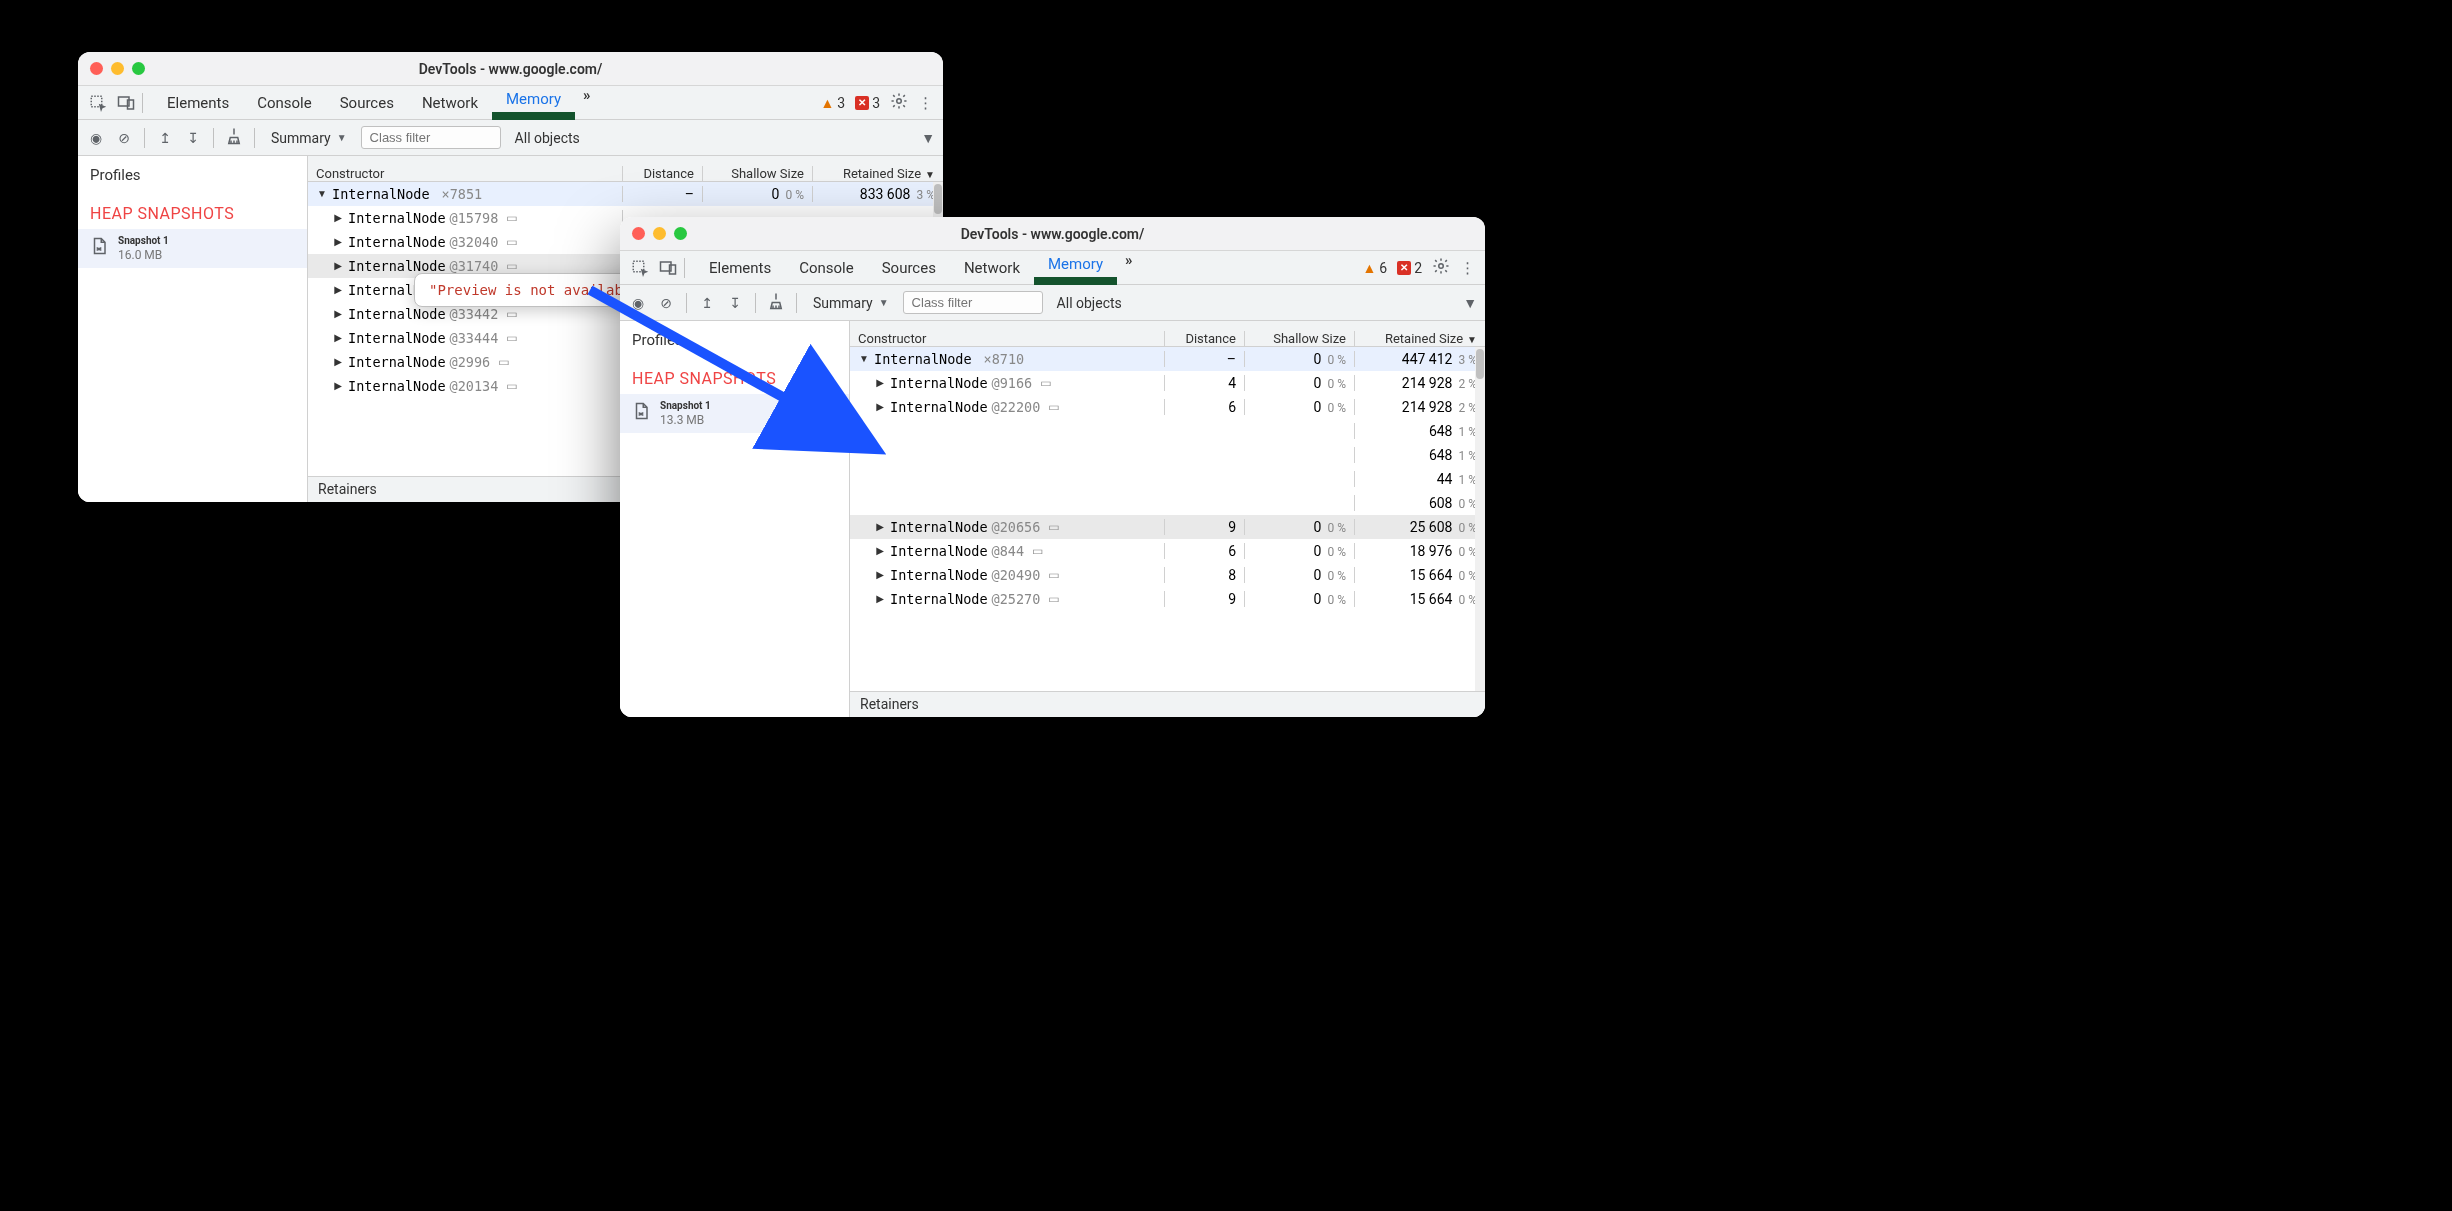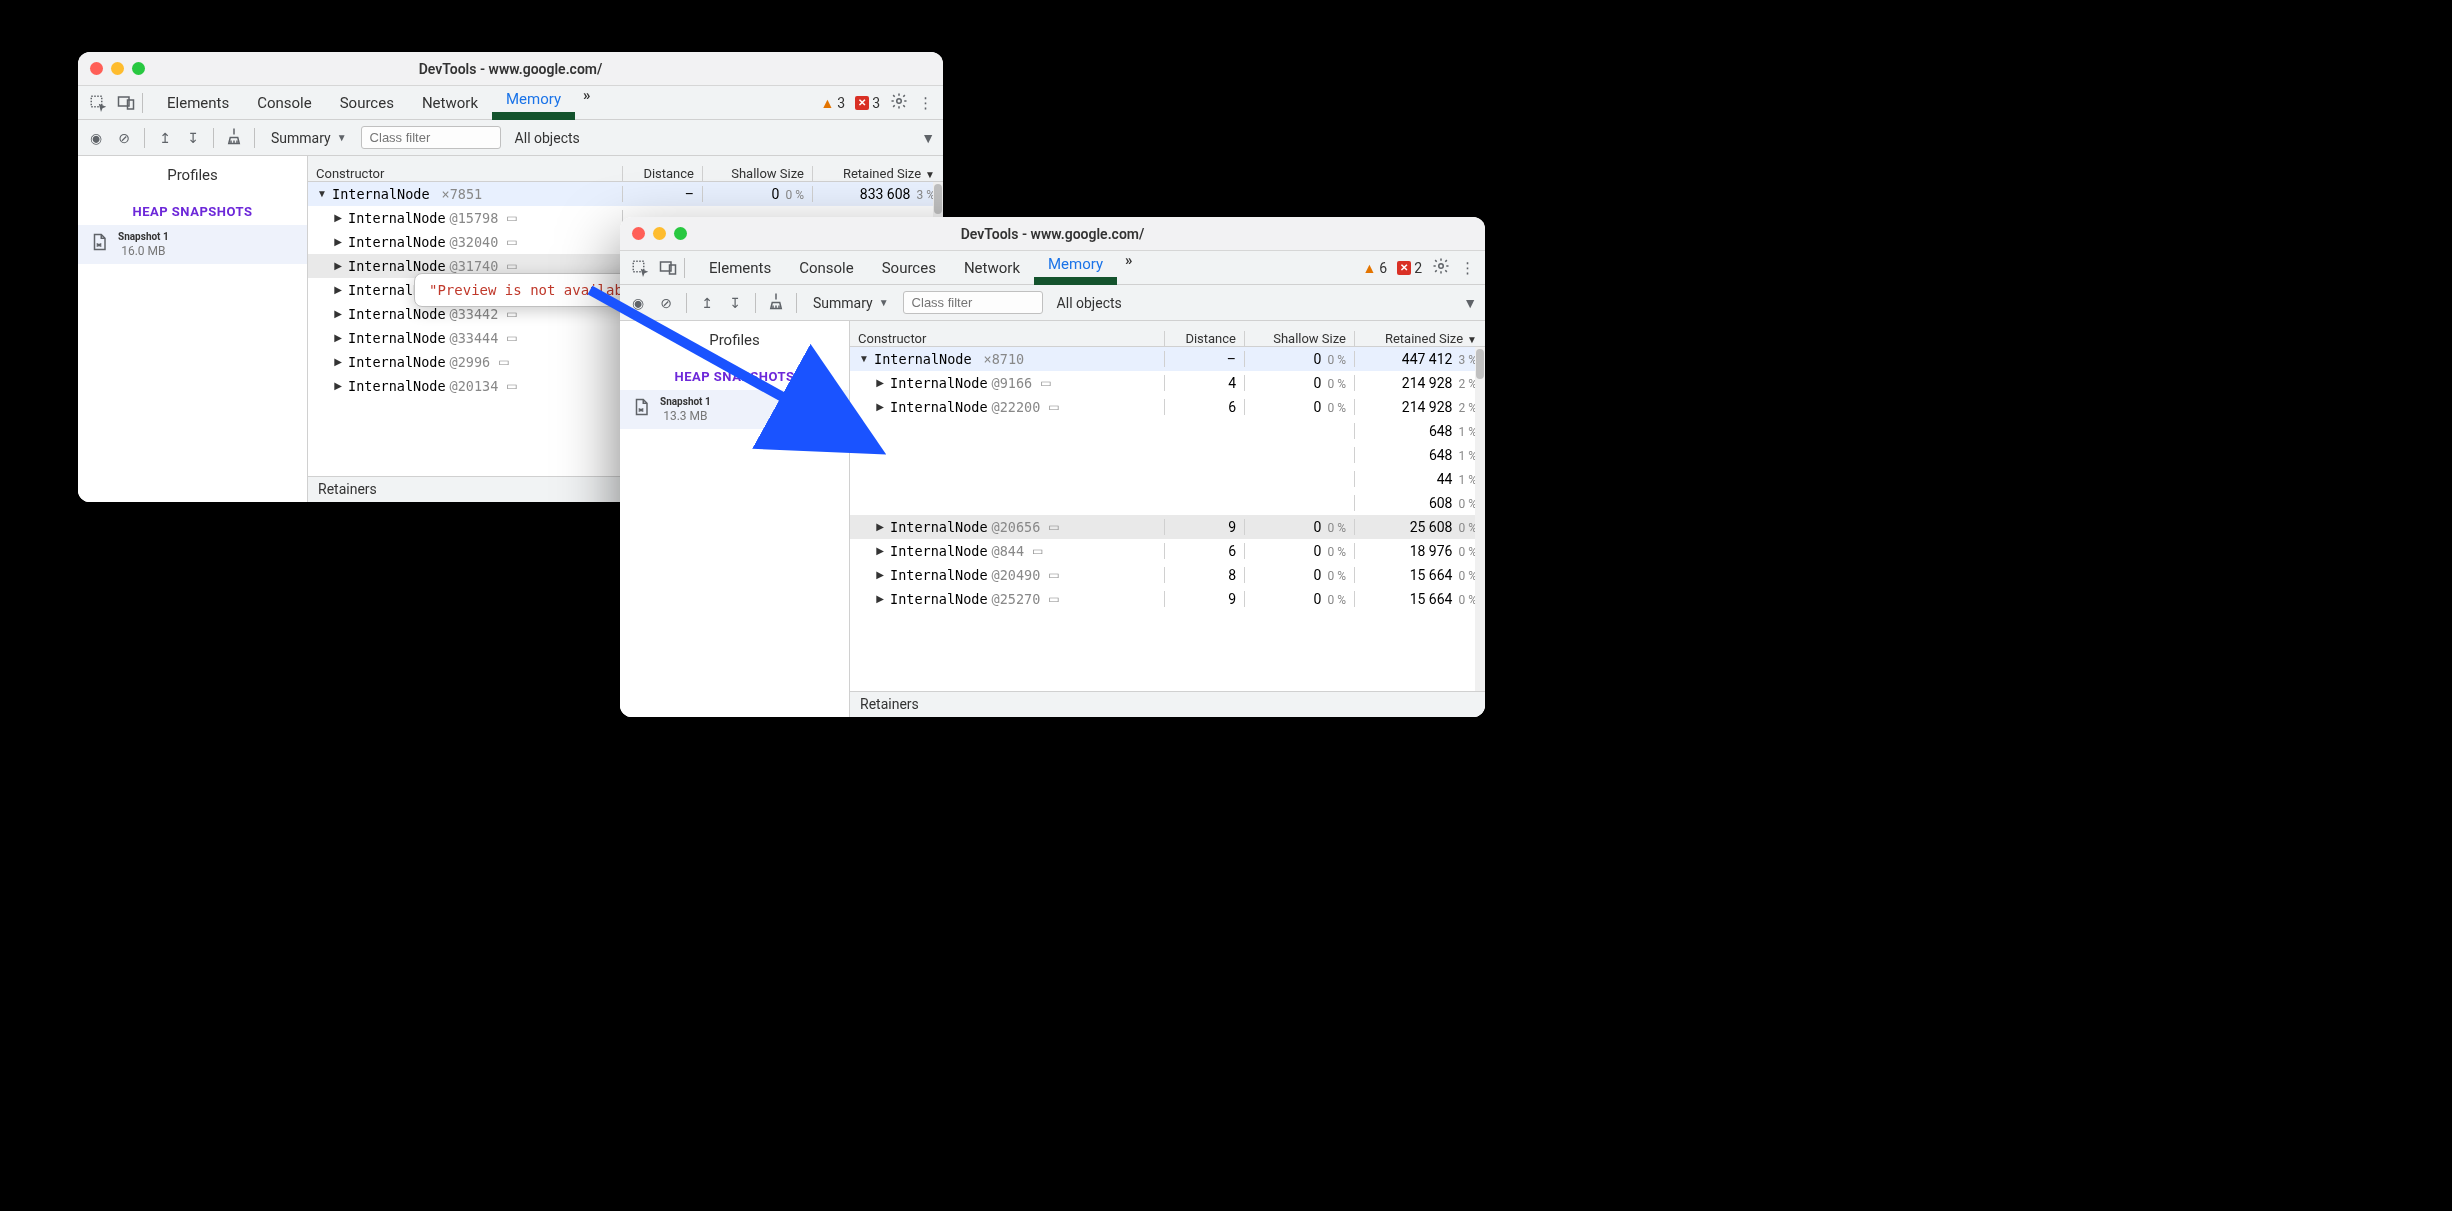--- a/index.html
+++ b/index.html
@@ -63,23 +63,23 @@
   }
   .tool-icon { color:#5f6368; width:20px; text-align:center; cursor:pointer;}
   .divider { width:1px; height:20px; background:#c0c0c0; margin:0 2px;}
   .dropdown { display:flex; align-items:center; gap:6px; padding:0 6px;}
   .dropdown .caret { font-size:10px; color:#5f6368;}
   .filter-input { border:1px solid #c0c0c0; border-radius:3px; padding:3px 8px; font-size:13px; width:140px; color:#777; background:#fdfdfd;}
   .spacer { flex:1; }
 
   
   .body { flex:1; display:flex; overflow:hidden; background:#fff;}
-  .sidebar { width:230px; border-right:1px solid #d0d0d0; background:#fff; display:flex; flex-direction:column; font-size:14px;text-align:center;}
+  .sidebar { width:230px; border-right:1px solid #d0d0d0; background:#fff; display:flex; flex-direction:column; font-size:14px;}
   .sidebar .section { padding:10px 12px 6px; color:#333; font-size:15px;}
-  .sidebar .section.small { color:#6d28d9; font-size:13px; letter-spacing:0.5px; padding-top:14px;font-weight:bold;}
+  .sidebar .section.small { color:#ef4444; font-size:16px; letter-spacing:0.5px; padding-top:14px;}
   .snap-item { display:flex; gap:10px; padding:6px 12px; align-items:flex-start; }
   .snap-item.selected { background:#eef2fb; }
   .snap-icon { color:#5f6368; font-size:18px; margin-top:2px;}
   .snap-text .name { font-size:10px; color:#333;font-weight:bold;}
   .snap-text .size { font-size:12px; color:#777; margin-top:2px;}
 
   .main { flex:1; display:flex; flex-direction:column; overflow:hidden;}
   .grid-hdr { display:flex; background:#f1f3f4; border-bottom:1px solid #d0d0d0; font-size:13px; color:#333; height:26px; align-items:flex-end;}
   .col { padding:0 8px; border-right:1px solid #d0d0d0; box-sizing:border-box;}
   .col:last-child{border-right:none;}

